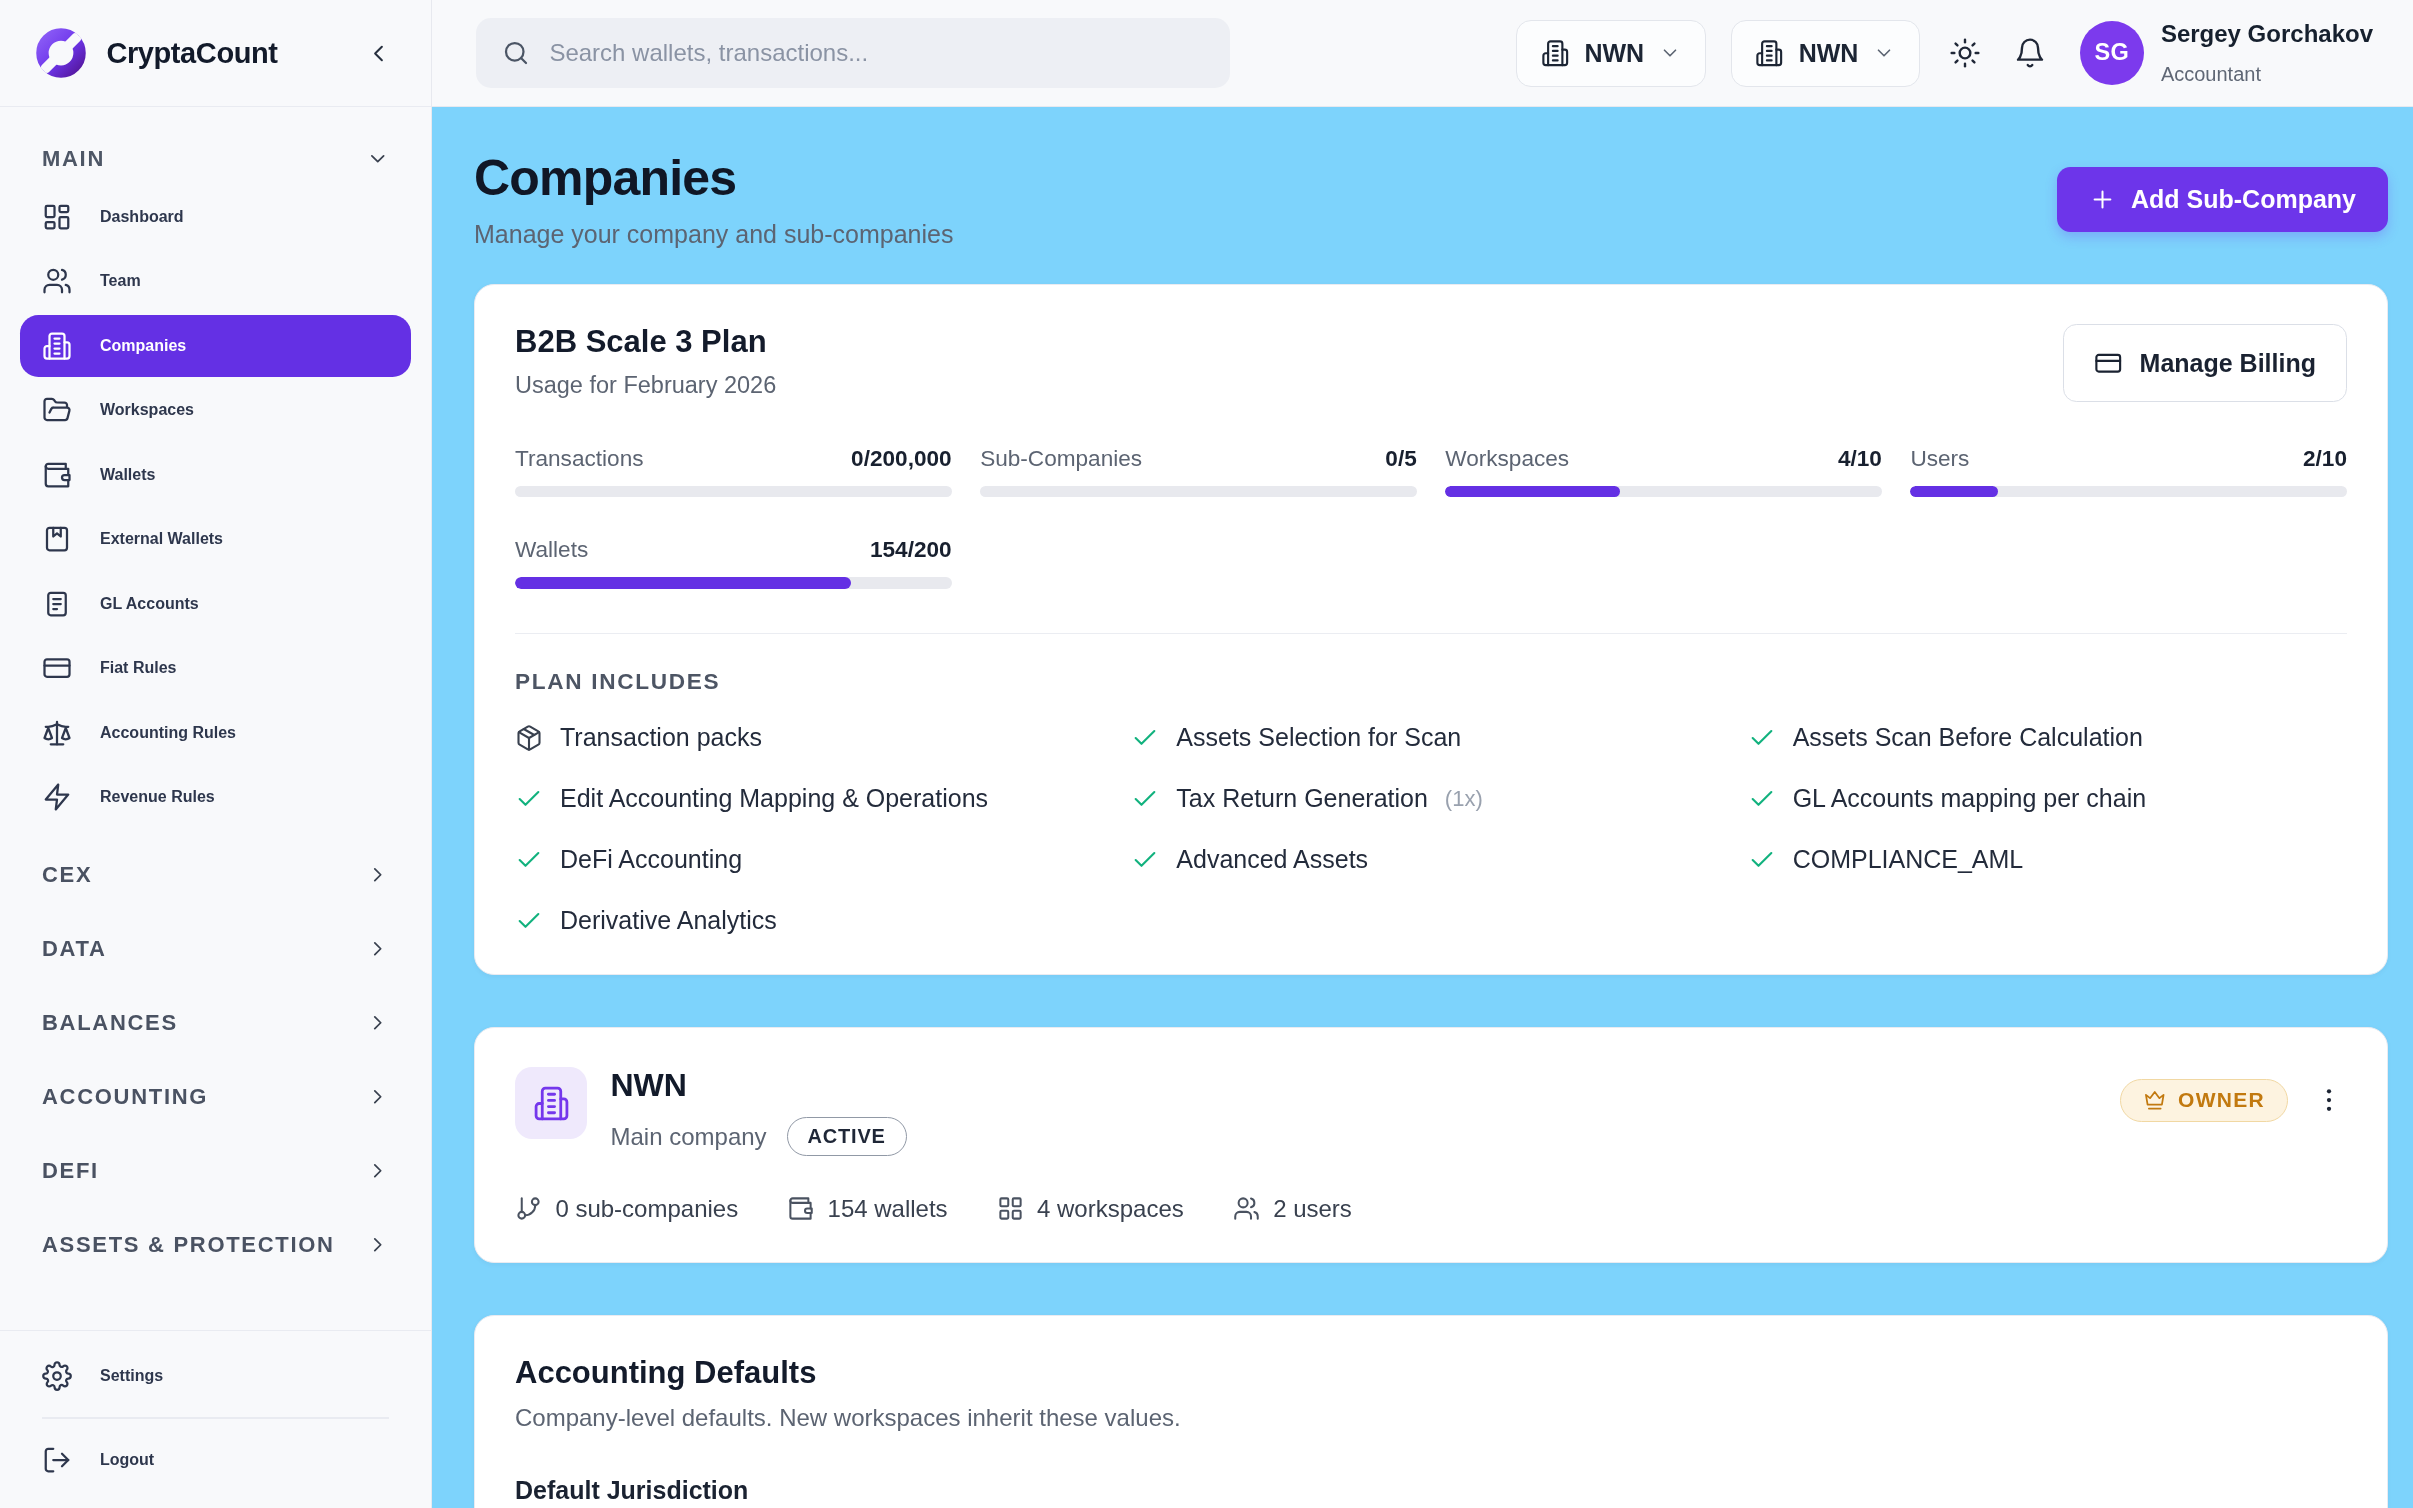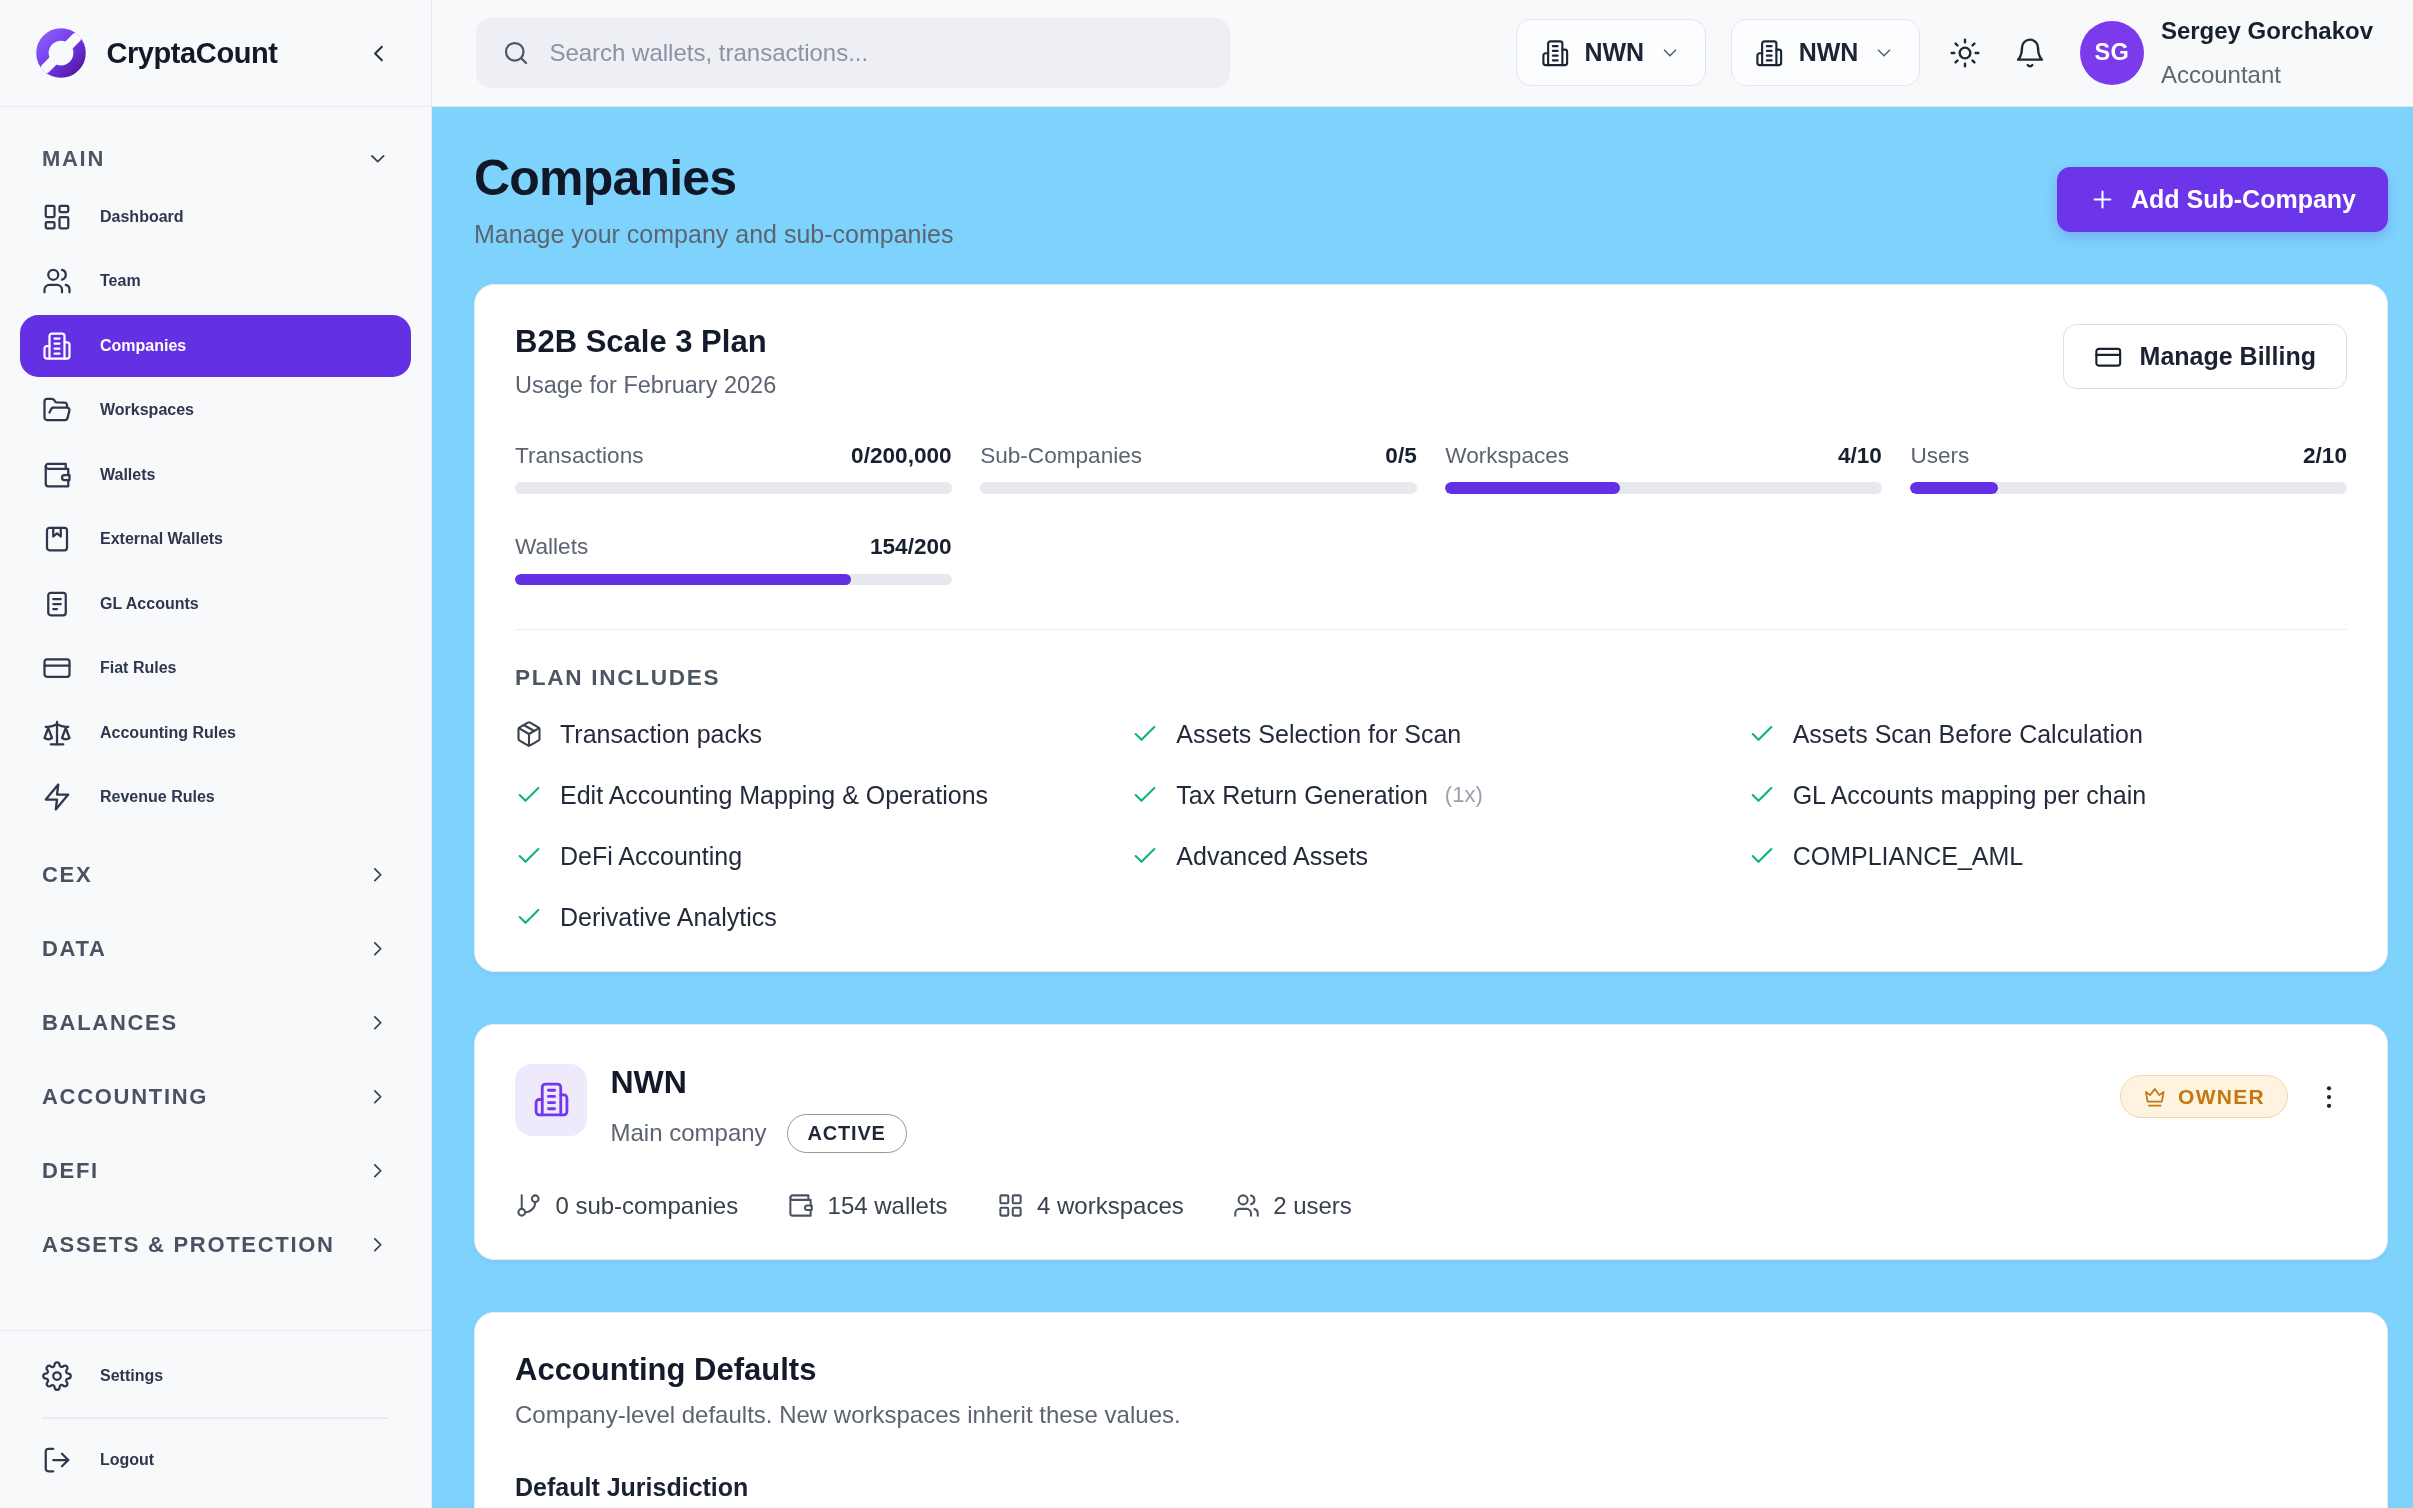--- a/index.html
+++ b/index.html
@@ -39,37 +39,37 @@
   .search input::placeholder { color:#8a93a4; }
   .tb-right { margin-left:auto; display:flex; align-items:center; gap:25px; }
   .switcher { height:67px; background:#fcfdfe; border:1.7px solid #e3e6ec; border-radius:15px; display:flex; align-items:center; gap:15px; padding:0 23.5px; font-size:25px; font-weight:600; color:#1c2534; cursor:pointer; }
   .switcher svg.bld { width:28.5px; height:28.5px; color:#1c2534; }
   .switcher svg.chev { width:22px; height:22px; color:#5b6472; }
   .icon-btn { width:40px; height:40px; display:flex; align-items:center; justify-content:center; color:#1f2737; cursor:pointer; }
   .icon-btn svg { width:32px; height:32px; }
   .user { display:flex; align-items:center; gap:17px; margin-left:5px; cursor:pointer; }
   .avatar { width:64px; height:64px; border-radius:50%; background:#7c3aed; color:#fff; font-size:23.5px; font-weight:700; display:flex; align-items:center; justify-content:center; letter-spacing:0.4px; }
   .user-name { font-size:24px; font-weight:700; color:#16202e; line-height:1.2; }
-  .user-role { font-size:24px; color:#5f6775; margin-top:15px; }
+  .user-role { font-size:20px; color:#5f6775; margin-top:15px; }
 
   .content { flex:1; padding:42px 25px 0 42px; overflow:hidden; }
   .page-head { display:flex; align-items:flex-start; margin-bottom:35px; }
   .page-title { font-size:50px; font-weight:800; letter-spacing:-0.8px; color:#101726; }
   .page-sub { margin-top:13.4px; font-size:25px; color:#5c6472; }
   .btn-primary { margin-left:auto; margin-top:18.4px; height:65px; padding:0 32px; background:#6d35ea; color:#fff; border:none; border-radius:13.4px; font-family:inherit; font-size:25px; font-weight:600; display:flex; align-items:center; gap:15px; cursor:pointer; box-shadow:0 5px 11.7px rgba(109,53,234,0.25); }
   .btn-primary svg { width:27px; height:27px; }
 
   .card { background:#ffffff; border:1.7px solid #e9ebf1; border-radius:20px; padding:39px 40px; box-shadow:0 1.7px 5px rgba(16,24,40,0.04); }
   .card + .card { margin-top:52px; }
 
   
   .plan-head { display:flex; align-items:flex-start; }
   .plan-title { font-size:31px; font-weight:700; color:#131b2b; }
   .plan-sub { margin-top:11.7px; font-size:23.5px; color:#5c6472; }
-  .btn-outline { margin-left:auto; height:65px; padding:0 30px; background:#fff; border:1.7px solid #dbdfe7; border-radius:13.4px; font-family:inherit; font-size:25px; font-weight:600; color:#1a2231; display:flex; align-items:center; gap:17px; cursor:pointer; }
+  .btn-outline { margin-left:auto; height:78px; padding:0 30px; background:#fff; border:1.7px solid #dbdfe7; border-radius:13.4px; font-family:inherit; font-size:25px; font-weight:600; color:#1a2231; display:flex; align-items:center; gap:17px; cursor:pointer; }
   .btn-outline svg { width:28.5px; height:28.5px; }
   .usage-grid { margin-top:44px; display:grid; grid-template-columns:repeat(4,1fr); column-gap:28.5px; row-gap:40px; }
   .meter-head { display:flex; justify-content:space-between; align-items:baseline; font-size:22.6px; color:#5c6472; }
   .meter-val { color:#18202f; font-weight:700; }
   .meter-bar { margin-top:13.4px; height:11.7px; border-radius:83px; background:#e8e9ee; overflow:hidden; }
   .meter-fill { height:100%; border-radius:83px; background:#6430e4; }
   .plan-divider { margin-top:44px; border-top:1.7px solid #ebedf2; }
   .includes-label { margin-top:35px; font-size:22.6px; font-weight:700; letter-spacing:1.7px; color:#4d5564; }
   .features { margin-top:28.5px; display:grid; grid-template-columns:repeat(3,1fr); row-gap:32px; column-gap:17px; }
   .feature { display:flex; align-items:center; gap:17px; font-size:25px; color:#232b3b; font-weight:500; }

